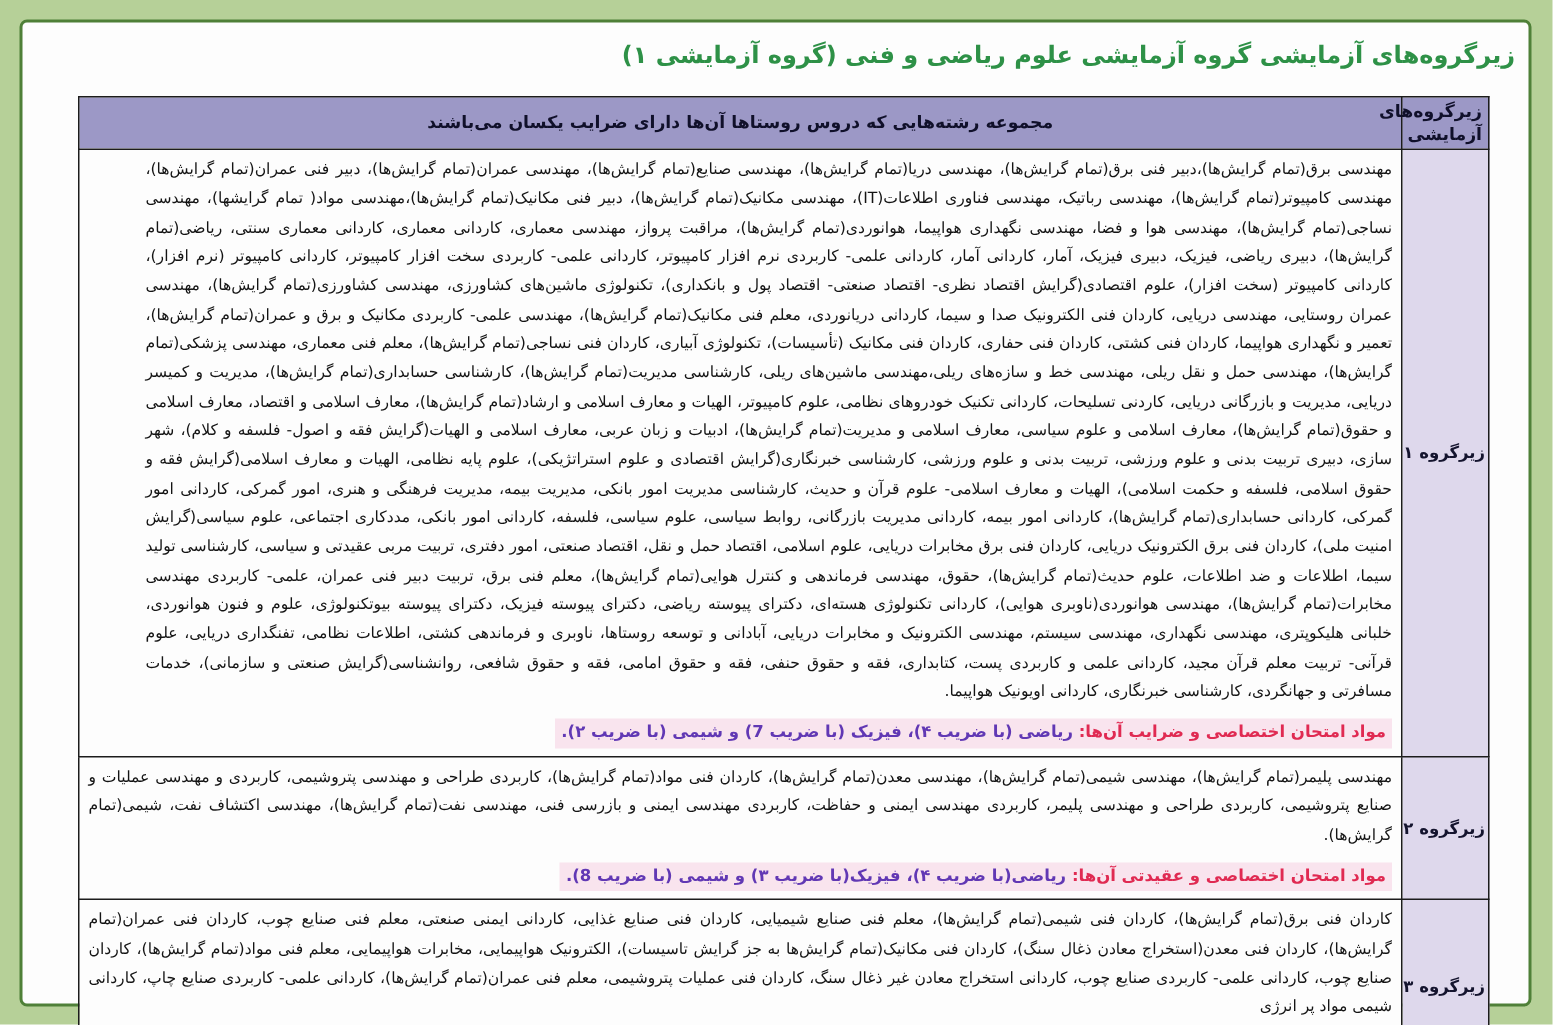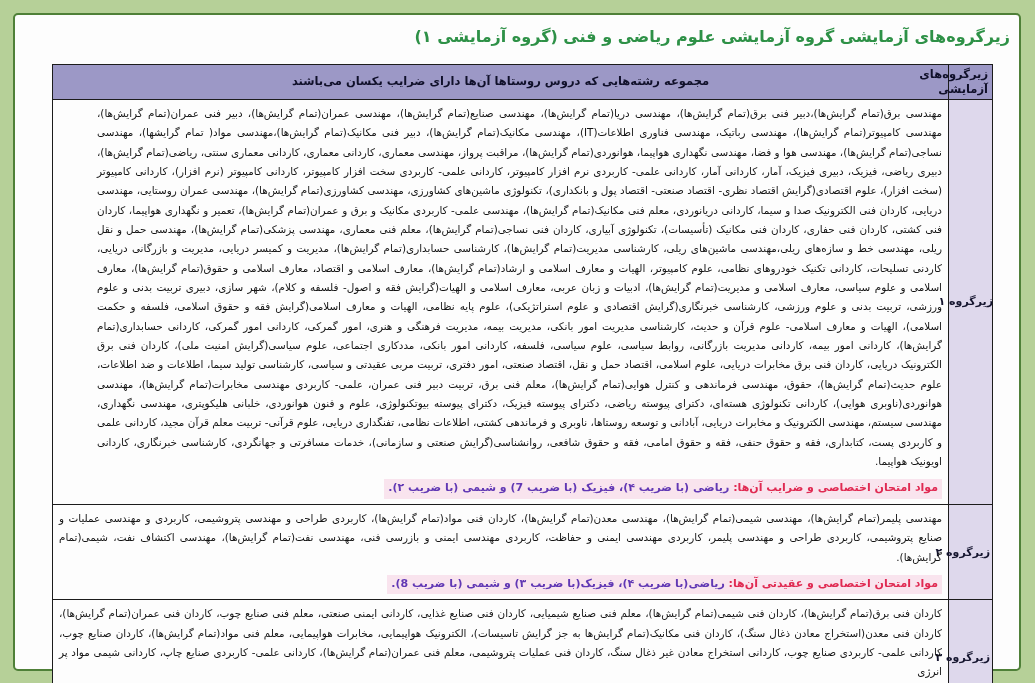--- a/index.html
+++ b/index.html
@@ -40,21 +40,21 @@
     background: #9c98c6;
     color: #10102a;
     font-size: 11.5px;
     font-weight: bold;
     height: 31px;
     text-align: center;
     vertical-align: middle;
     padding: 2px 4px;
     line-height: 1.3;
   }
-  th.col-subgroup { width: 44px; }
+  th.col-subgroup { width: 58px; }
   td.cell-label {
     background: #ded8ec;
     color: #14142e;
     font-size: 11px;
     font-weight: bold;
     text-align: right;
     vertical-align: middle;
     white-space: nowrap;
     padding: 2px;
   }

